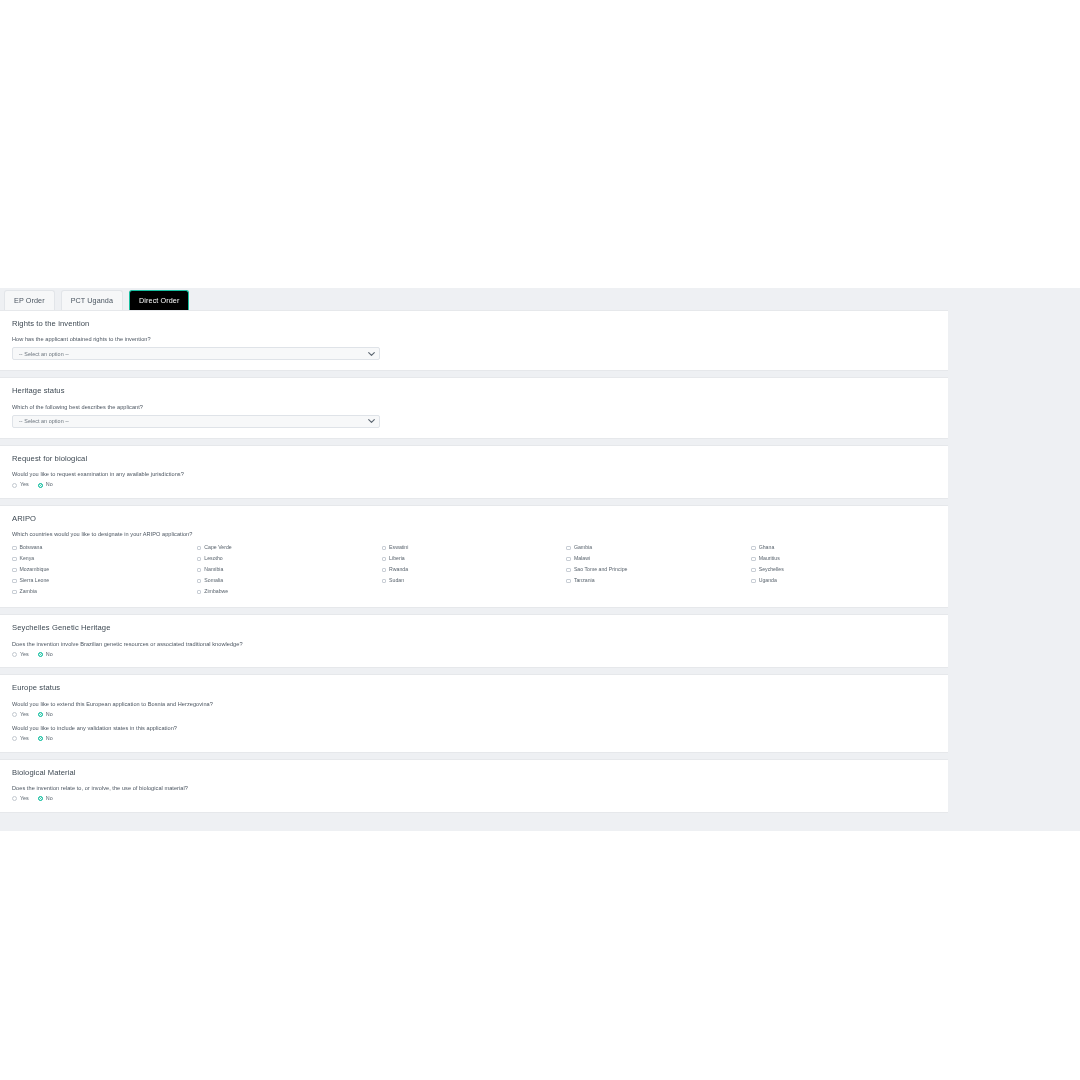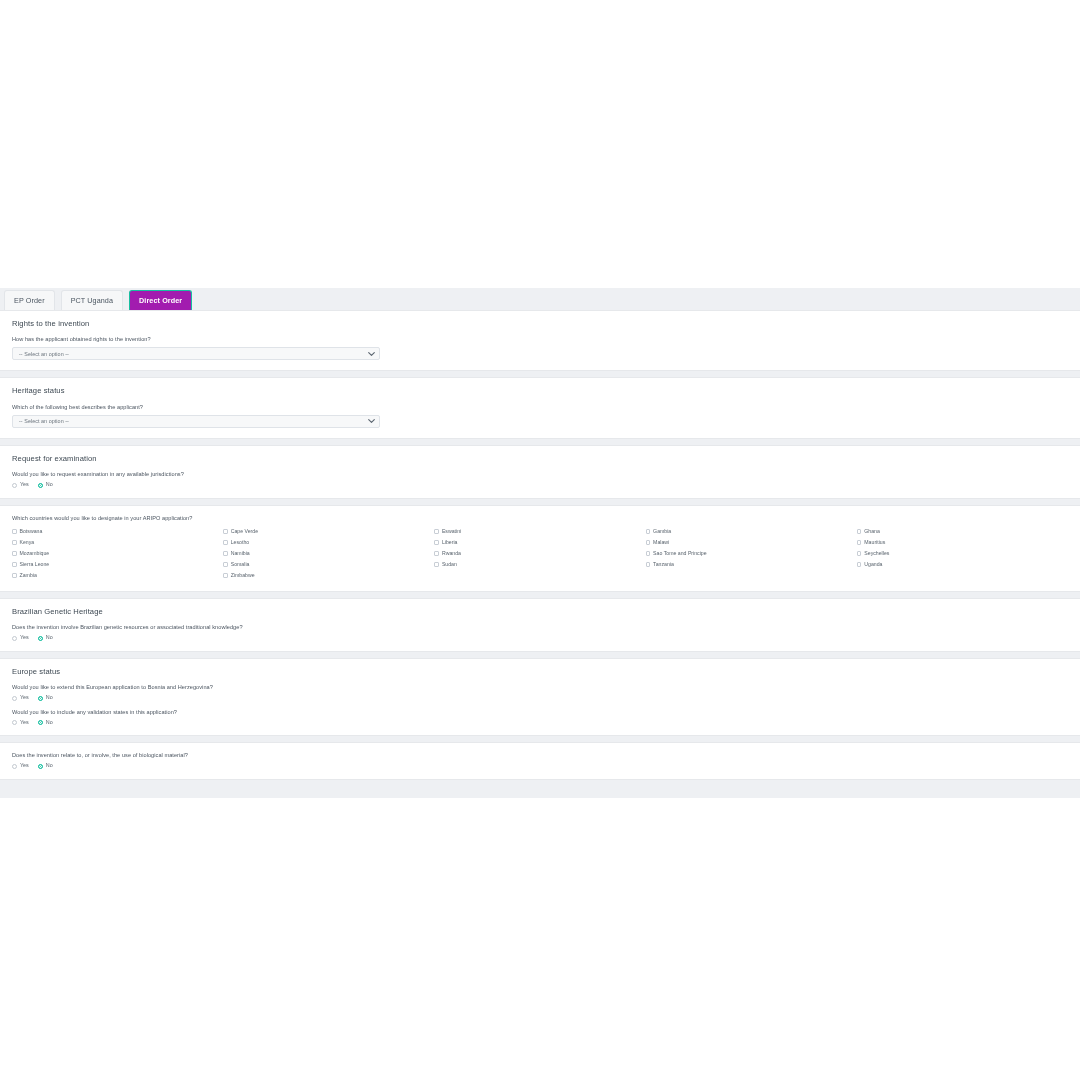--- a/index.html
+++ b/index.html
@@ -38,35 +38,35 @@
     border-radius: 3px 3px 0 0;
     background: #f6f7f8;
     color: #4a5560;
     border: 1px solid #e2e5e9;
     border-bottom: none;
     white-space: nowrap;
     cursor: pointer;
     letter-spacing: 0.1px;
   }
   .tab.active {
-    background: #a21caf;
+    background: #000000;
     color: #ffffff;
     border-color: #17bfa0;
-    font-weight: bold;
+    font-weight: normal;
   }
 
   
   .card {
     background: #ffffff;
     border-top: 1px solid #e6e8eb;
     border-bottom: 1px solid #e6e8eb;
     margin-bottom: 6px;
     padding: 9px 12px 10px 12px;
     box-sizing: border-box;
-    width: 1080px;
+    width: 948px;
   }
   .card:last-of-type { margin-bottom: 0; }
 
   .section-title {
     font-size: 7.6px;
     color: #3d4852;
     margin: 0 0 8px 0;
     line-height: 1.1;
     letter-spacing: 0.1px;
     font-weight: normal;
@@ -211,35 +211,36 @@
       <div class="select-box">-- Select an option --</div>
       <span class="chev">
         <svg width="7" height="5" viewBox="0 0 10 6">
             <path d="M1 1l4 4 4-4" fill="none" stroke="#5b6570" stroke-width="1.6" stroke-linecap="round" stroke-linejoin="round"></path>
           </svg>
       </span>
     </div>
   </div>
 
   <div class="card">
-    <div class="section-title">Request for examination</div>
+    <div class="section-title">Request for biological</div>
     <div class="question">Would you like to request examination in any available jurisdictions?</div>
     <div class="radio-row">
       <span class="radio-item">
         <span class="radio-dot"></span>
         <span class="radio-label">Yes</span>
       </span>
       <span class="radio-item">
         <span class="radio-dot checked"></span>
         <span class="radio-label">No</span>
       </span>
     </div>
   </div>
 
   <div class="card">
+    <div class="section-title">ARIPO</div>
     <div class="question">Which countries would you like to designate in your ARIPO application?</div>
     <div class="cb-grid">
 
       <div class="cb-col">
         <label class="cb-item">
             <span class="cb-box"></span>
             <span class="cb-label">Botswana</span>
           </label>
         <label class="cb-item">
             <span class="cb-box"></span>
@@ -336,21 +337,21 @@
         <label class="cb-item">
             <span class="cb-box"></span>
             <span class="cb-label">Uganda</span>
           </label>
       </div>
 
     </div>
   </div>
 
   <div class="card">
-    <div class="section-title">Brazilian Genetic Heritage</div>
+    <div class="section-title">Seychelles Genetic Heritage</div>
     <div class="question">Does the invention involve Brazilian genetic resources or associated traditional knowledge?</div>
     <div class="radio-row">
       <span class="radio-item">
         <span class="radio-dot"></span>
         <span class="radio-label">Yes</span>
       </span>
       <span class="radio-item">
         <span class="radio-dot checked"></span>
         <span class="radio-label">No</span>
       </span>
@@ -383,20 +384,21 @@
         </span>
         <span class="radio-item">
           <span class="radio-dot checked"></span>
           <span class="radio-label">No</span>
         </span>
       </div>
     </div>
   </div>
 
   <div class="card">
+    <div class="section-title">Biological Material</div>
     <div class="question">Does the invention relate to, or involve, the use of biological material?</div>
     <div class="radio-row">
       <span class="radio-item">
         <span class="radio-dot"></span>
         <span class="radio-label">Yes</span>
       </span>
       <span class="radio-item">
         <span class="radio-dot checked"></span>
         <span class="radio-label">No</span>
       </span>

